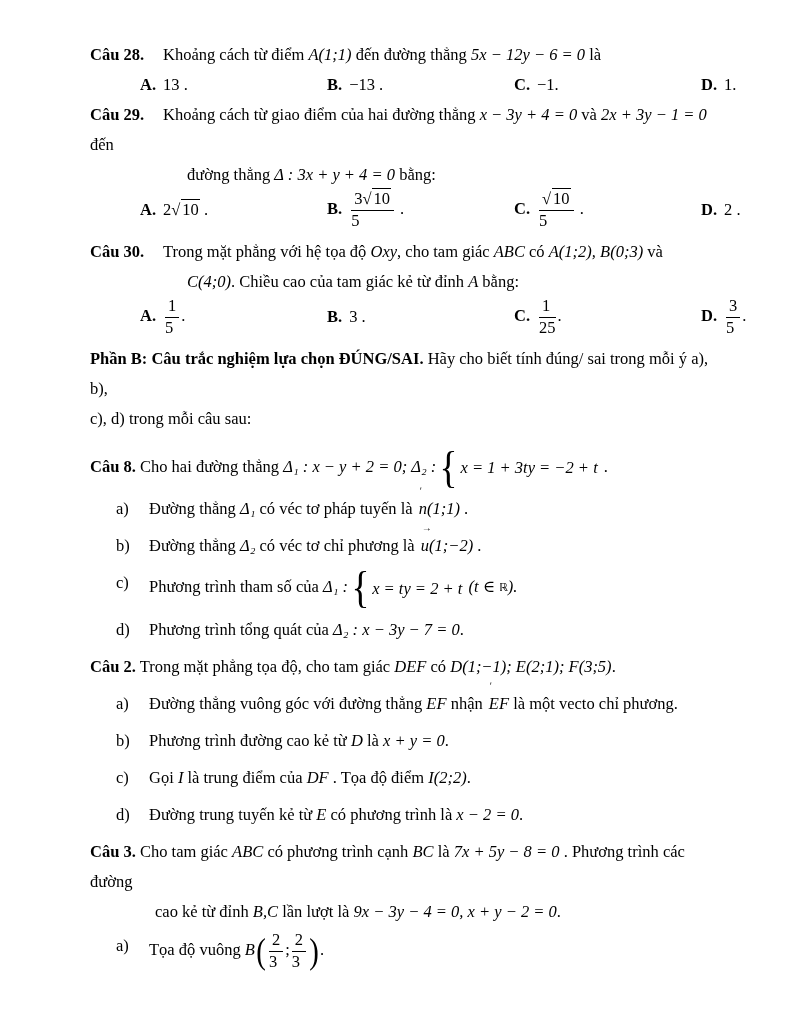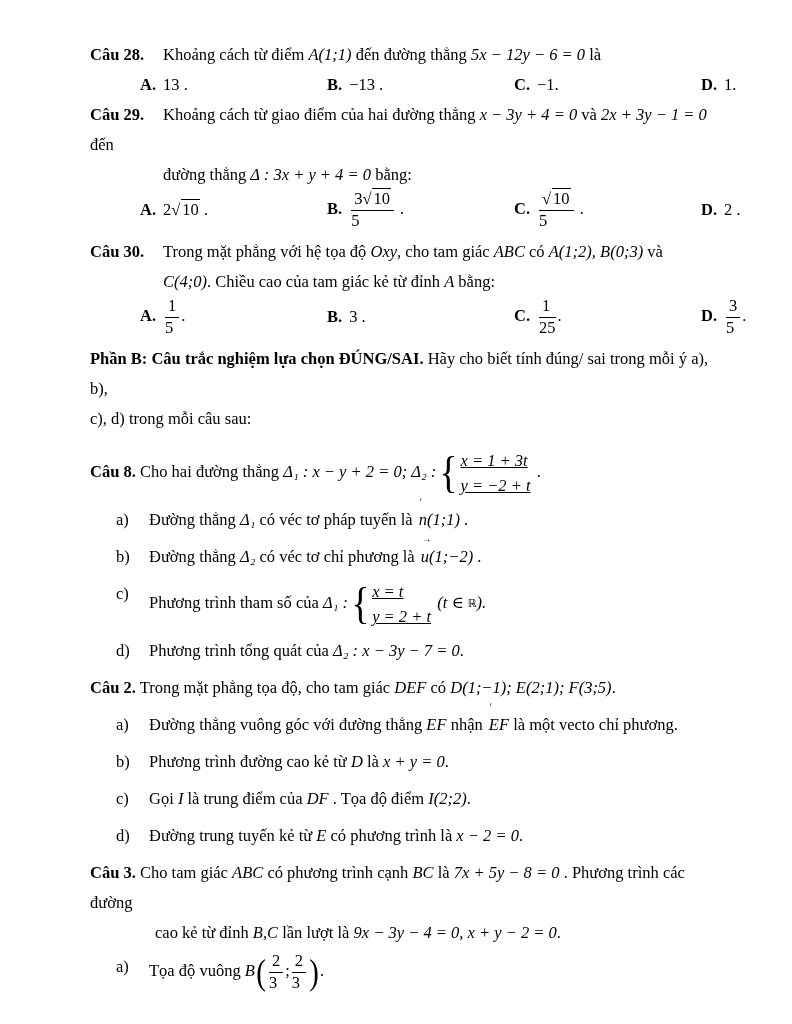--- a/index.html
+++ b/index.html
@@ -8,35 +8,35 @@
     background:#ffffff;color:#000;
     padding:40px 66px 8px 90px;
     font-family:"Liberation Serif","DejaVu Serif",serif;
     font-size:16.5px;
   }
   .line{line-height:30px;}
   .m{font-style:italic;}
   .it{font-style:italic;}
   b{font-weight:bold;}
   .qlab{display:inline-block;width:73px;font-weight:bold;}
-  .ind73{margin-left:73px;}
+  .ind73{margin-left:97px;}
   .ind65{margin-left:65px;}
   .mt6{margin-top:6px;} .mt14{margin-top:14px;}
   .opts{display:grid;grid-template-columns:140px 140px 140px 152px;margin-left:50px;line-height:30px;align-items:center;gap:47px;}
   .opts.tall{margin-bottom:6px;line-height:1;}
   .opt{white-space:nowrap;}
   .okey{font-weight:bold;padding-right:7px;}
   .frac{display:inline-flex;flex-direction:column;text-align:left;vertical-align:middle;line-height:1.15;margin:0 2px;}
   .fnum{display:block;padding:0 3px 1px;border-bottom:1.3px solid #000;}
   .fden{display:block;padding-top:1px;}
   .rt{padding-right:1px;}
   .rad{border-top:1.3px solid #000;padding:0 1px;}
   .sys{display:inline-flex;align-items:center;vertical-align:middle;margin:0 2px;}
   .sysbrace{font-size:44px;font-weight:200;line-height:0.9;display:inline-block;transform:scaleX(0.85);}
-  .sysrows{display:inline-flex;flex-direction:column;line-height:25px;font-style:italic;padding-left:1px;text-decoration:underline;}
+  .sysrows{display:inline-flex;flex-direction:row;line-height:25px;font-style:italic;padding-left:1px;}
   .vec{position:relative;display:inline-block;font-style:italic;margin-left:2px;}
   .vmark{position:absolute;top:-8px;left:1px;right:0;font-size:10px;font-style:normal;line-height:1;letter-spacing:0;}
   .bb{font-family:"DejaVu Sans",sans-serif;font-size:11px;vertical-align:1px;}
   .sub{display:flex;line-height:30px;margin:7px 0;}
   .sub.tallrow{margin:4px 0;}
   .slab{flex:none;width:33px;margin-left:26px;}
   .stext{flex:1;}
   .bigp{font-size:36px;line-height:0.8;vertical-align:middle;display:inline-block;transform:scaleX(0.8);font-weight:300;}
 </style>
 </head>

